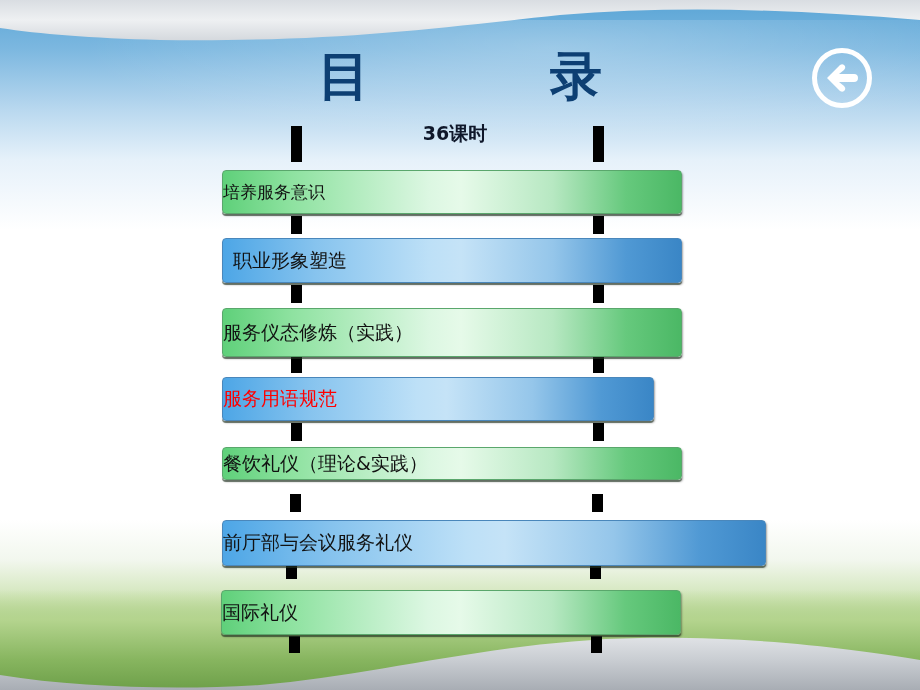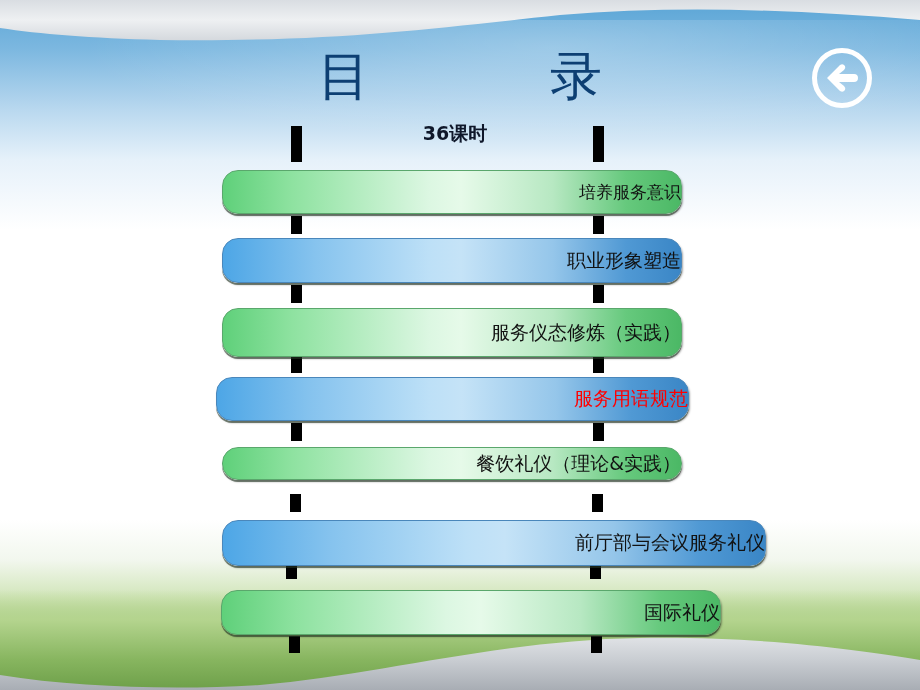--- a/index.html
+++ b/index.html
@@ -22,39 +22,39 @@
     position: absolute; left: 0; top: 590px; width: 920px; height: 100px;
     background: linear-gradient(180deg, rgba(255,255,255,0) 0%, #b4d48e 30%, #87b55f 70%, #6d9f49 100%);
   }
   .road {
     position: absolute; left: 0; top: 630px; width: 920px; height: 60px;
     background: linear-gradient(180deg, #e7e9ec 0%, #c9cdd2 50%, #a8adb4 100%);
     clip-path: path('M0,45 C80,58 180,60 260,55 C380,45 500,10 640,8 C760,6 860,20 920,30 L920,60 L0,60 Z');
   }
   .title {
     position: absolute; top: 46px; left: 0; width: 920px; text-align: center;
-    color: #0d3f73; font-size: 52px; letter-spacing: 64px; font-weight: normal;
+    color: #0d3f73; font-size: 52px; letter-spacing: 64px; font-weight: bold;
     text-indent: 64px; line-height: 60px;
   }
   .back-btn {
     position: absolute; left: 812px; top: 48px; width: 60px; height: 60px;
     border-radius: 50%; border: 5px solid #ffffff; box-sizing: border-box;
     cursor: pointer;
   }
   .back-btn svg { position: absolute; left: 6px; top: 6px; }
   .hours {
     position: absolute; top: 120px; left: 0; width: 920px; text-align: center;
     color: #0f172a; font-size: 19px; font-weight: bold; line-height: 26px;
     text-indent: -10px;
   }
   .post { position: absolute; width: 11px; background: #000; }
   .bar {
     position: absolute; height: 44px; box-sizing: border-box;
-    border-radius: 16px;
-    display: flex; align-items: center; justify-content: flex-end;
+    border-radius: 4px;
+    display: flex; align-items: center; justify-content: flex-start;
     font-size: 19px; color: #111; cursor: pointer;
     box-shadow: 0 2px 0 rgba(40,60,40,0.55), 1px 2px 2px rgba(0,0,0,0.35);
   }
   .bar.green {
     background: linear-gradient(90deg, #5fd07a 0%, #8ee2a0 15%, #dcf7e2 45%, #e6fae9 52%, #b7e8c2 72%, #66c97d 88%, #4bb865 100%);
     border: 1px solid #5aa76c;
   }
   .bar.blue {
     background: linear-gradient(90deg, #4da6e6 0%, #86c3ee 20%, #bde0f7 45%, #c5e3f7 52%, #95c6ea 72%, #5099d4 88%, #3a86c6 100%);
     border: 1px solid #4a87bb;
@@ -101,35 +101,35 @@
 <div class="post" style="left:286px; top:562px; height:17px;"></div>
 <div class="post" style="left:590px; top:562px; height:17px;"></div>
 
 <div class="post" style="left:289px; top:636px; height:17px;"></div>
 <div class="post" style="left:591px; top:636px; height:17px;"></div>
 
 <div class="bar green" style="left:222px; top:170px; width:460px; height:44px;">
   <span class="label" style="font-size:17px;">培养服务意识</span>
 </div>
 
-<div class="bar blue" style="left:222px; top:238px; width:460px; height:45px;">
+<div class="bar blue" style="left:222px; top:238px; width:460px; height:45px;padding-left:10px;">
   <span class="label">职业形象塑造</span>
 </div>
 
 <div class="bar green" style="left:222px; top:308px; width:460px; height:49px;">
   <span class="label">服务仪态修炼（实践）</span>
 </div>
 
-<div class="bar blue" style="left:216px; top:377px; width:473px; height:44px;">
+<div class="bar blue" style="left:222px; top:377px; width:432px; height:44px;">
   <span class="label highlight">服务用语规范</span>
 </div>
 
 <div class="bar green" style="left:222px; top:447px; width:460px; height:33px;">
   <span class="label">餐饮礼仪（理论&amp;实践）</span>
 </div>
 
 <div class="bar blue" style="left:222px; top:520px; width:544px; height:46px;">
   <span class="label">前厅部与会议服务礼仪</span>
 </div>
 
-<div class="bar green" style="left:221px; top:590px; width:500px; height:45px;padding-left:36px;">
+<div class="bar green" style="left:221px; top:590px; width:460px; height:45px;">
   <span class="label">国际礼仪</span>
 </div>
 
 </body></html>

